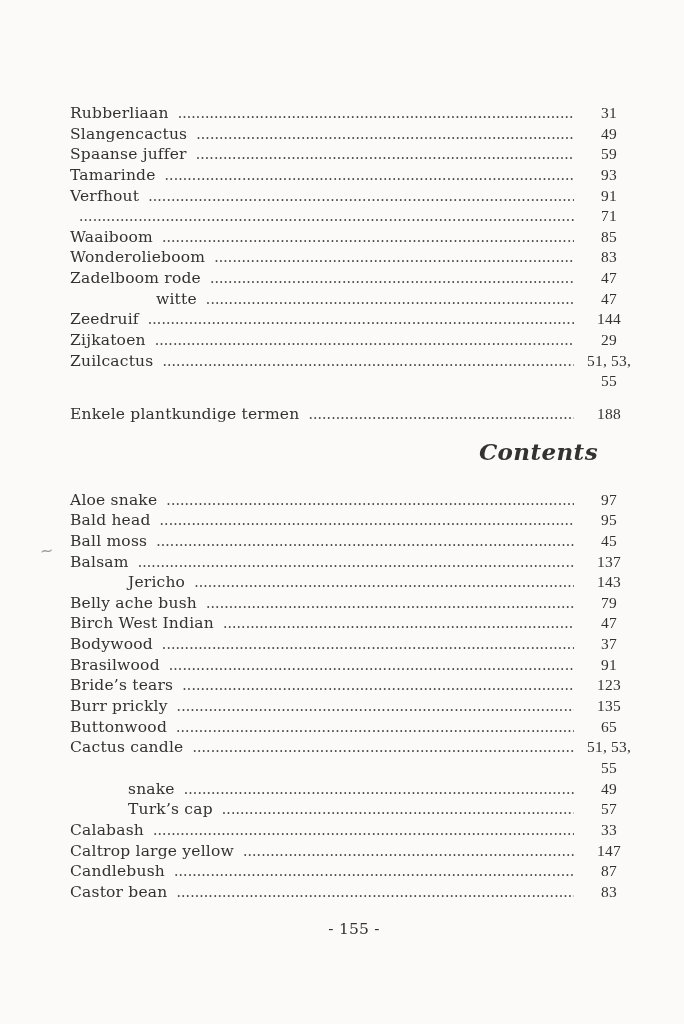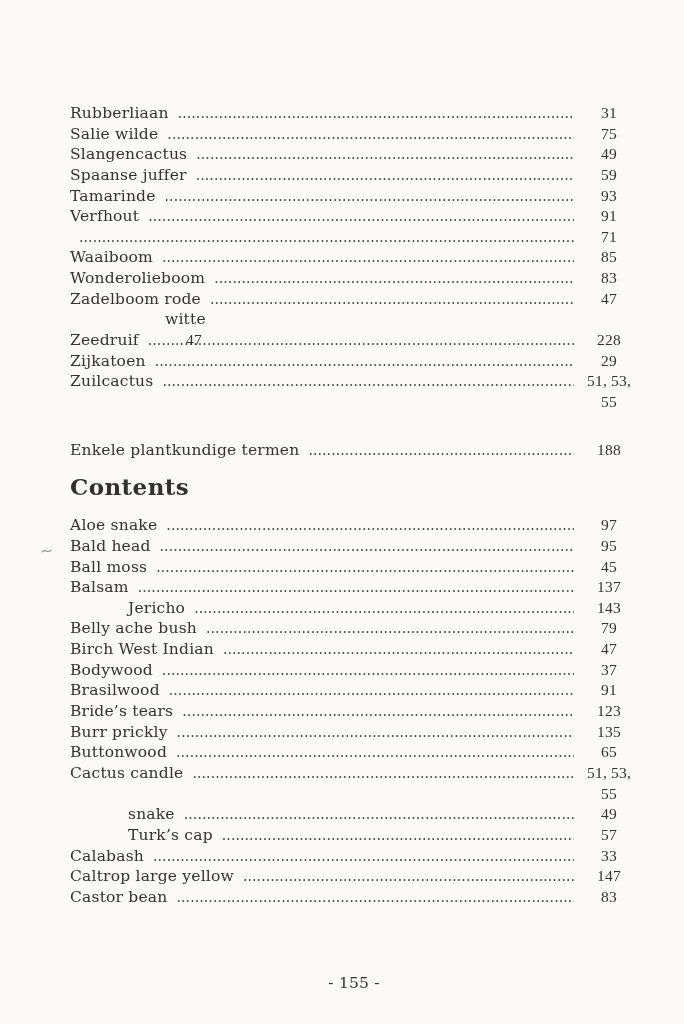--- a/index.html
+++ b/index.html
@@ -23,21 +23,21 @@
     overflow:hidden;
   }
   .toc-section{display:block;}
   .row{
     display:flex;
     align-items:baseline;
     height:20.65px;
     line-height:20.65px;
   }
   .row.ind1{padding-left:58px;}
-  .row.ind2{padding-left:86px;flex-direction:column;}
+  .row.ind2{padding-left:86px;}
   .lab{flex:0 0 auto;white-space:nowrap;}
   .dots{
     flex:1 1 auto;
     min-width:0;
     overflow:hidden;
     white-space:nowrap;
     margin:0 6px 0 9px;
     color:var(--dots);
     font-size:14px;
     letter-spacing:0.1px;
@@ -46,32 +46,33 @@
     content:"..............................................................................................................................................................";
   }
   .row.cont .dots{visibility:hidden;}
   .pg{
     flex:0 0 auto;
     min-width:58px;
     text-align:center;
     white-space:nowrap;
     font-family:Liberation Serif, serif;
   }
-  .term-section{margin-top:27px;}
+  .term-section{margin-top:12px;}
   .contents-heading{
-    text-align:left;
+    text-align:right;
     font-size:23px;
     line-height:30px;
-    margin:12px 0 13px;
+    margin:12px 0 23px;
     padding-right:40px;
     letter-spacing:0.4px;
+    font-style:italic;
   }
   .footer{
     position:absolute;
-    top:973px;left:70px;right:46px;
+    top:919px;left:70px;right:46px;
     text-align:center;
     line-height:20px;
     font-size:15.5px;
   }
   .margin-mark{
     position:absolute;
     left:40px;top:541px;
     color:var(--mark);
     font-size:16px;
     transform:rotate(-6deg);
@@ -84,25 +85,20 @@
 
   <span class="margin-mark">~</span>
 
   <div class="toc-section">
       <div class="row">
         <span class="lab">Rubberliaan</span>
         <span class="dots"></span>
         <span class="pg">31</span>
       </div>
       <div class="row">
-        <span class="lab">Salie wilde</span>
-        <span class="dots"></span>
-        <span class="pg">75</span>
-      </div>
-      <div class="row">
         <span class="lab">Slangencactus</span>
         <span class="dots"></span>
         <span class="pg">49</span>
       </div>
       <div class="row">
         <span class="lab">Spaanse juffer</span>
         <span class="dots"></span>
         <span class="pg">59</span>
       </div>
       <div class="row">
@@ -135,21 +131,21 @@
         <span class="pg">47</span>
       </div>
       <div class="row ind2">
         <span class="lab">witte</span>
         <span class="dots"></span>
         <span class="pg">47</span>
       </div>
       <div class="row">
         <span class="lab">Zeedruif</span>
         <span class="dots"></span>
-        <span class="pg">228</span>
+        <span class="pg">144</span>
       </div>
       <div class="row">
         <span class="lab">Zijkatoen</span>
         <span class="dots"></span>
         <span class="pg">29</span>
       </div>
       <div class="row">
         <span class="lab">Zuilcactus</span>
         <span class="dots"></span>
         <span class="pg">51, 53,</span>
@@ -254,20 +250,25 @@
         <span class="lab">Calabash</span>
         <span class="dots"></span>
         <span class="pg">33</span>
       </div>
       <div class="row">
         <span class="lab">Caltrop large yellow</span>
         <span class="dots"></span>
         <span class="pg">147</span>
       </div>
       <div class="row">
+        <span class="lab">Candlebush</span>
+        <span class="dots"></span>
+        <span class="pg">87</span>
+      </div>
+      <div class="row">
         <span class="lab">Castor bean</span>
         <span class="dots"></span>
         <span class="pg">83</span>
       </div>
     </div>
 
   <div class="footer">- 155 -</div>
 
 </div>
 

